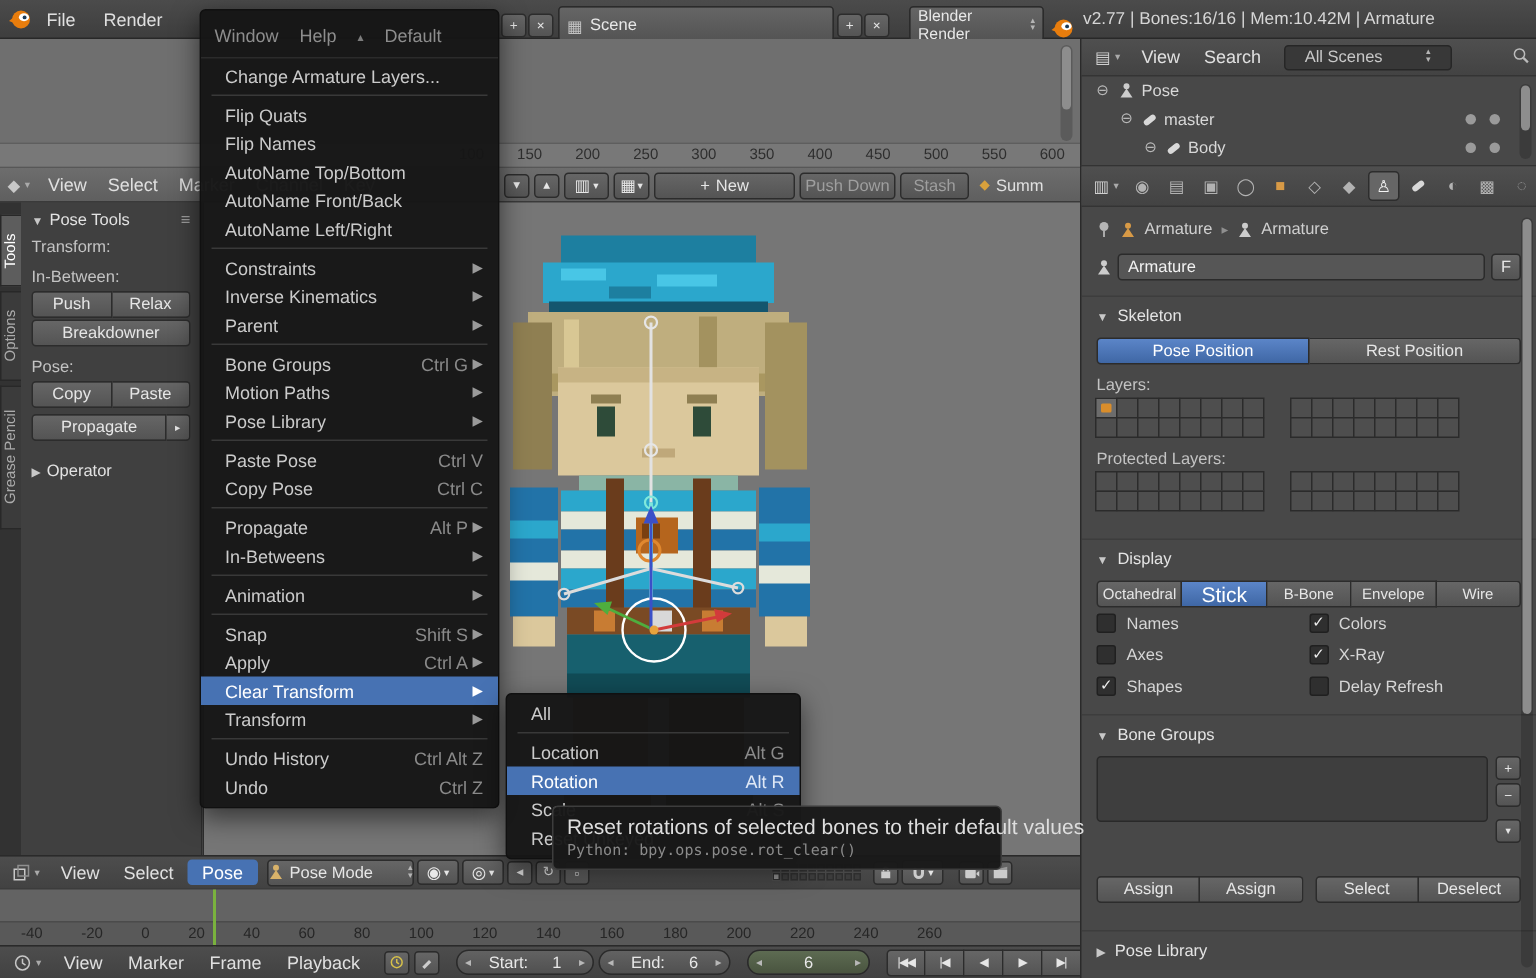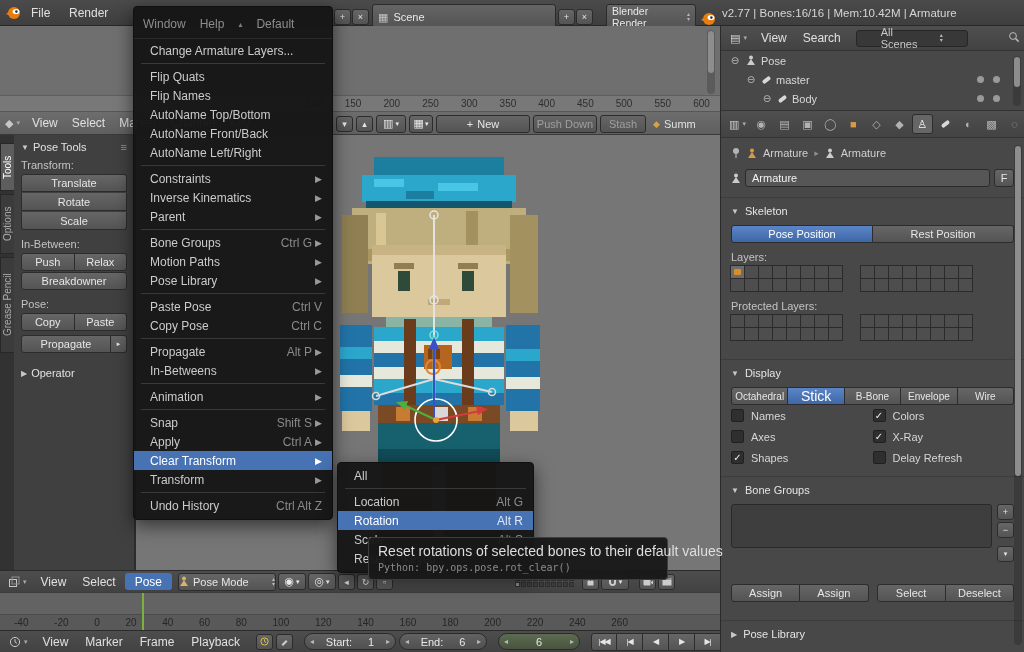--- a/index.html
+++ b/index.html
@@ -21,21 +21,21 @@
   .vstack .btn:first-child{border-radius:3px 3px 0 0;border-top-width:1px}
   .vstack .btn:last-child{border-radius:0 0 3px 3px}
   .tiny-btn{width:17px;height:16px;font-size:9px;flex:none}
   .updown{display:flex;flex-direction:column;line-height:5px;font-size:6px;color:#b5b5b5;margin-left:auto}
   .hmenu{height:100%;display:flex;align-items:center;padding:0 7px;font-size:12px;color:#e0e0e0;flex:none}
   .editor-dd{display:flex;align-items:center;gap:3px;padding:0 5px;color:#cfcfcf;flex:none}
   .editor-dd .car{font-size:7px;color:#aaa}
   .dd-field{background:linear-gradient(#656565,#525252);border:1px solid #2b2b2b;border-radius:3px;
             height:18px;display:flex;align-items:center;padding:0 5px;gap:5px;color:#e8e8e8;font-size:11px}
   .dd-dark{background:#383838;border:1px solid #262626;border-radius:3px;height:17px;display:flex;
-           align-items:center;padding:0 24px;gap:8px;color:#c8c8c8}
+           align-items:center;padding:0 13px;gap:8px;color:#c8c8c8}
   .field{background:#565656;border:1px solid #2b2b2b;border-radius:3px;height:18px;display:flex;
          align-items:center;padding:0 6px;gap:5px;color:#f2f2f2}
   .num{background:linear-gradient(#626262,#505050);border:1px solid #2a2a2a;border-radius:9px;height:17px;
        display:flex;align-items:center;padding:0 5px;color:#e8e8e8;flex:none}
   .num .na{font-size:8px;color:#b8b8b8}
   .num .nv{flex:1;text-align:center;display:flex;justify-content:center;gap:16px}
   .dot{width:7px;height:7px;border-radius:50%;background:#9a9a9a;flex:none}
   .bone-ic{width:9px;height:4px;border-radius:2px;background:#d8d8d8;transform:rotate(-38deg);flex:none}
   .scroll-track{position:absolute;width:8px;background:rgba(0,0,0,.18);border-radius:4px}
   .scroll-thumb{width:6px;margin:1px;background:#8d8d8d;border-radius:3px}
@@ -261,25 +261,20 @@
     <div class="vtab" style="height:60px">Options</div>
     <div class="vtab" style="height:96px">Grease Pencil</div>
   </div>
   <div class="region tshelf">
     <div class="ptitle">
       <span class="tri">▼</span>
       <span>Pose Tools</span>
       <span style="margin-left:auto;color:#9c9c9c">≡</span>
     </div>
     <div class="plabel" style="margin-top:2px">Transform:</div>
-    <div class="vstack">
-      <div class="btn">Translate</div>
-      <div class="btn">Rotate</div>
-      <div class="btn">Scale</div>
-    </div>
     <div class="plabel">In-Between:</div>
     <div class="btnrow">
       <div class="btn">Push</div>
       <div class="btn">Relax</div>
     </div>
     <div class="btn">Breakdowner</div>
     <div class="plabel">Pose:</div>
     <div class="btnrow">
       <div class="btn">Copy</div>
       <div class="btn">Paste</div>
@@ -925,20 +920,24 @@
     <div class="mi">
         <span class="lb">Transform</span>
         <span class="sc"></span>
         <span class="arr">▶</span>
       </div>
     <div class="msep"></div>
     <div class="mi">
         <span class="lb">Undo History</span>
         <span class="sc">Ctrl Alt Z</span>
       </div>
+    <div class="mi">
+        <span class="lb">Undo</span>
+        <span class="sc">Ctrl Z</span>
+      </div>
   </div>
 
   <div class="menu sub-menu">
     <div class="mi">
         <span class="lb">All</span>
         <span class="sc"></span>
       </div>
     <div class="msep"></div>
     <div class="mi">
         <span class="lb">Location</span>

